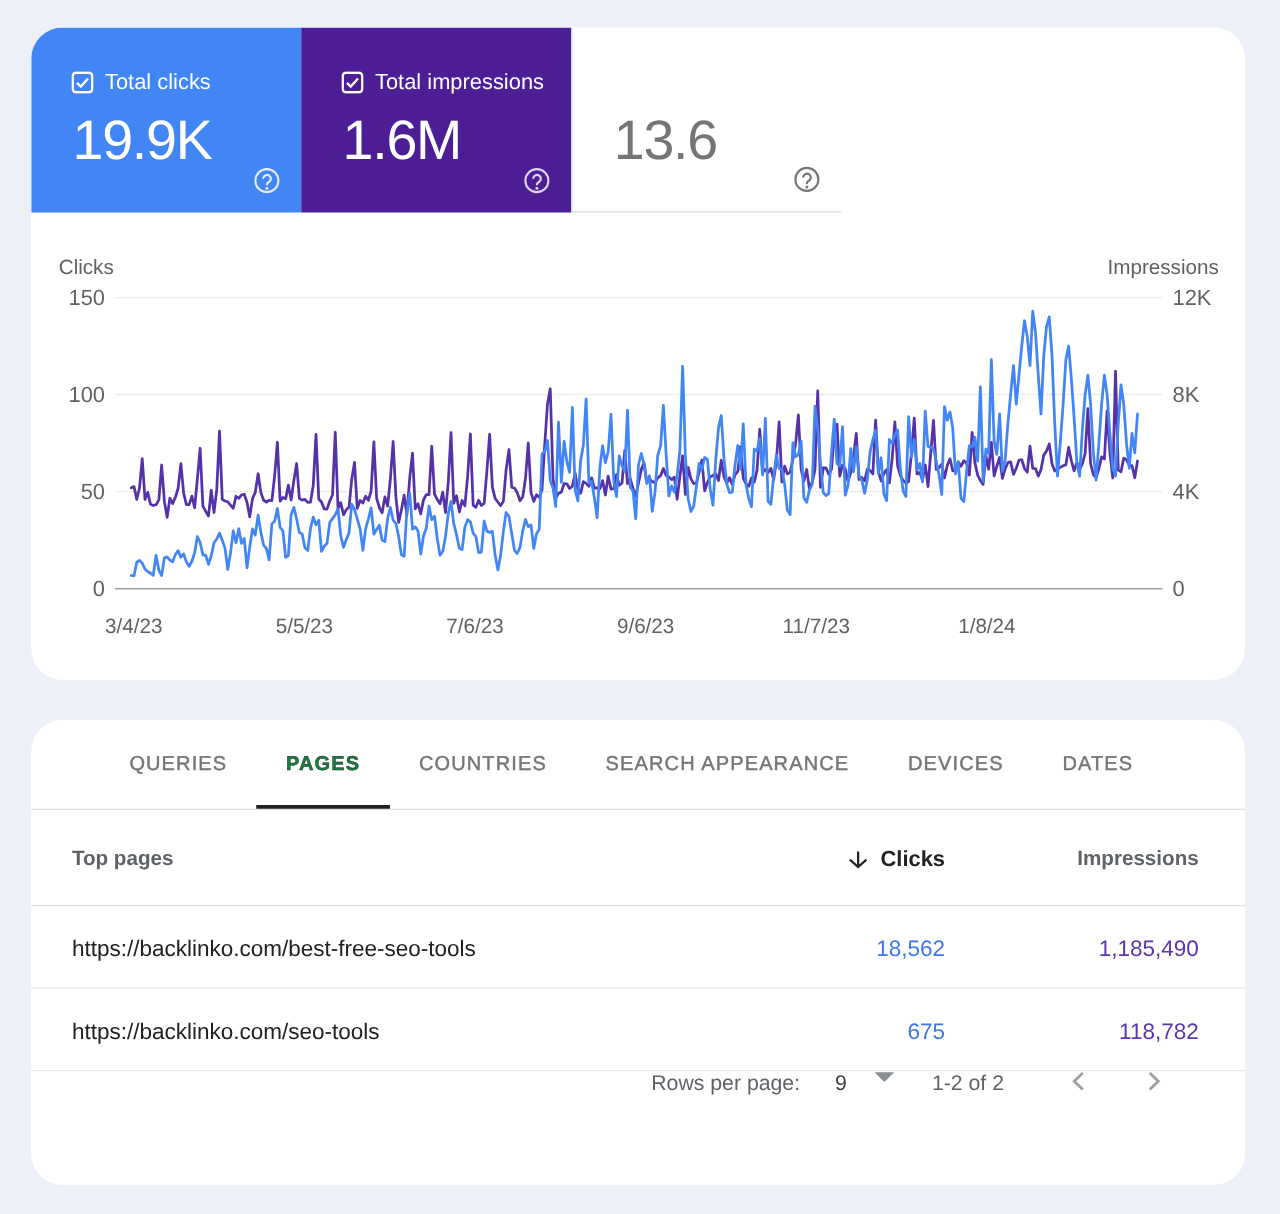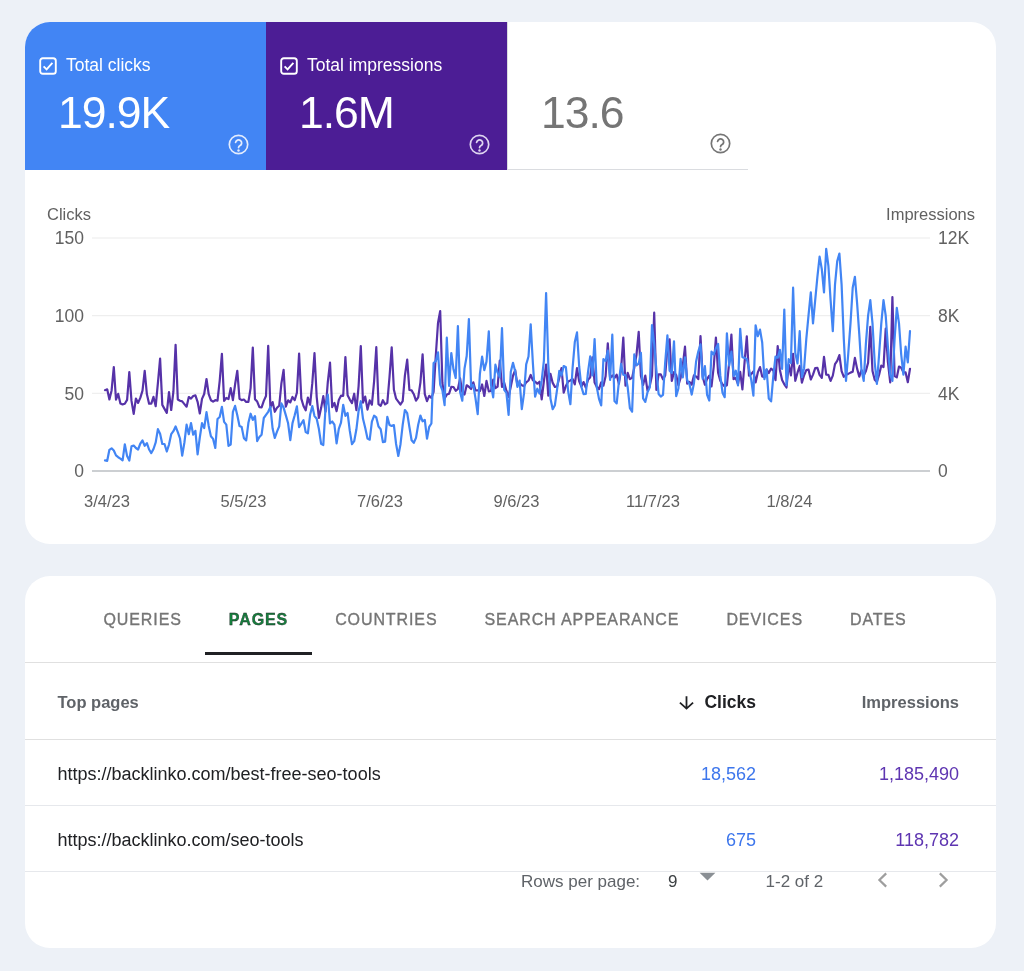--- a/index.html
+++ b/index.html
@@ -1,32 +1,32 @@
 <!DOCTYPE html>
 <html><head><meta charset="utf-8">
 <style>
 *{margin:0;padding:0;box-sizing:border-box}
 html,body{-webkit-font-smoothing:antialiased;width:1024px;height:971px;background:#edf1f7;font-family:"Liberation Sans",sans-serif;overflow:hidden}
 .page{position:relative;width:1024px;height:971px}
 .card{position:absolute;left:25px;width:971px;background:#fff;border-radius:25px;overflow:hidden}
 .top{top:22px;height:522px}
 .bot{top:576px;height:372px}
 .stats{display:flex;height:148px}
-.stat{position:relative;width:241px;height:148px;padding:33px 0 0 14px}
+.stat{position:relative;width:216px;height:148px;padding:33px 0 0 32px}
 .stat.blue{background:#4285f4;color:#fff}
 .stat.purple{background:#4c1d95;color:#fff}
 .stat.w{color:#5f6368;border-bottom:1px solid #dadce0}
 .stat.w2{border-left:1px solid #dadce0}
 .lbl{display:flex;align-items:center;font-size:17.5px;white-space:nowrap}
 .cb{margin-right:9px;flex:none}
 .num{position:absolute;left:33px;top:66px;font-size:44.5px;letter-spacing:-1px}
 .stat.w .num{color:#757575}
 .qm{position:absolute;right:17.5px;bottom:15.5px}
 .chart{display:block}
-.tabs{height:87px;padding-left:55px;display:flex;align-items:center;border-bottom:1px solid #e0e0e0}
+.tabs{height:72px;padding-left:55px;display:flex;align-items:center;border-bottom:1px solid #e0e0e0}
 .tab{padding:0 23.5px;font-size:16px;letter-spacing:0.9px;color:#757575;-webkit-text-stroke:0.35px #757575;height:87px;line-height:87px;white-space:nowrap}
 .tab.act{color:#15803d;-webkit-text-stroke:0.35px #202124;font-weight:700;position:relative}
 .tab.act:after{content:"";position:absolute;left:0;right:0;bottom:8px;height:3px;background:#202124}
 .thead{height:77px;display:flex;align-items:center;padding-top:2px;border-bottom:1px solid #e0e0e0;font-size:16.5px;font-weight:700;color:#5f6368}
 .c1{padding-left:32.5px;flex:1}
 .c2{width:227.5px;text-align:right}
 .c3{width:240px;text-align:right;padding-right:37px}
 .trow{height:66px;display:flex;align-items:center;padding-top:3px;border-bottom:1px solid #e6e8ec;font-size:18px;color:#202124}
 .v-blue{color:#3d76ec}
 .v-pur{color:#5e35b1}
@@ -121,21 +121,21 @@
       <div class="c1">https://backlinko.com/seo-tools</div>
       <div class="c2 v-blue">675</div>
       <div class="c3 v-pur">118,782</div>
     </div>
     <div class="tfoot">
       <span style="margin-left:496px">Rows per page:</span>
       <span style="margin-left:28px;color:#3c4043">9</span>
       <svg width="17" height="9" viewBox="0 0 17 9" style="margin-left:21px;vertical-align:5.5px">
           <path d="M0.6 0.8 L16.4 0.8 L8.5 8.6 Z" fill="#8a8f94"></path>
         </svg>
-      <span style="margin-left:50px">1-2 of 2</span>
+      <span style="margin-left:30px">1-2 of 2</span>
       <span style="margin-left:53px"><svg width="13" height="16" viewBox="0 0 13 16" style="vertical-align:-1px">
             <path d="M10.2 1.4 L3.4 8 L10.2 14.6" fill="none" stroke="#9e9e9e" stroke-width="2.2"></path>
           </svg></span>
       <span style="margin-left:48px"><svg width="13" height="16" viewBox="0 0 13 16" style="vertical-align:-1px">
             <path d="M2.8 1.4 L9.6 8 L2.8 14.6" fill="none" stroke="#9e9e9e" stroke-width="2.2"></path>
           </svg></span>
     </div>
   </div>
 </div>
 </body></html>

